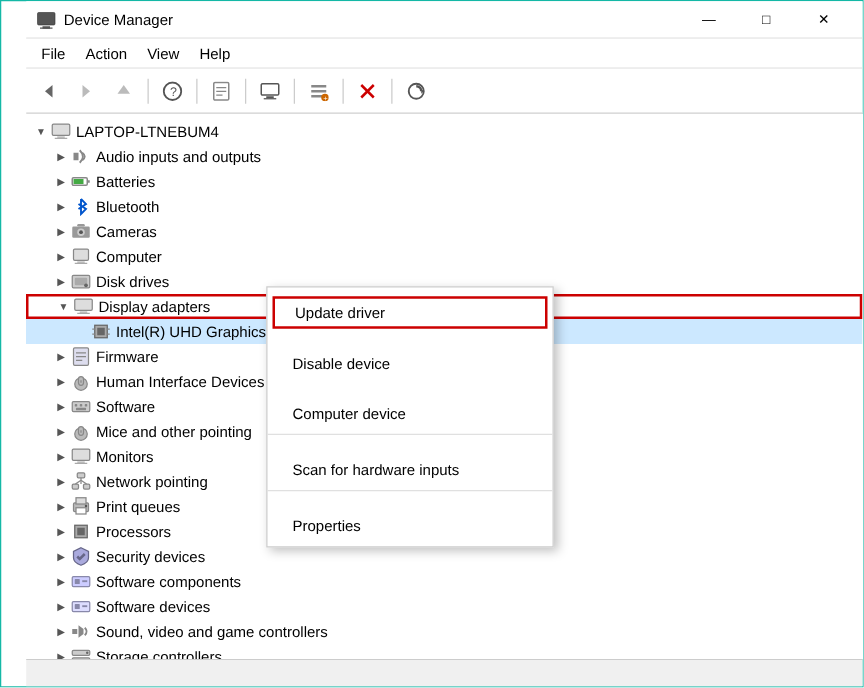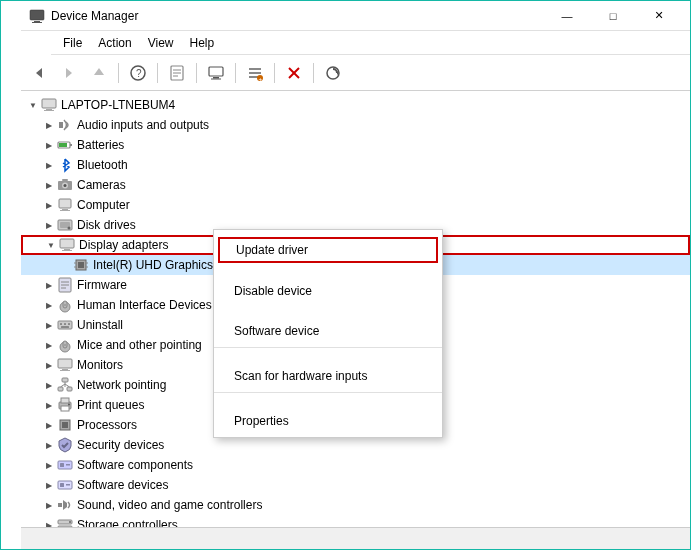--- a/index.html
+++ b/index.html
@@ -58,21 +58,20 @@
     }
 
     
     .menu-bar {
       height: 24px;
       display: flex;
       align-items: center;
       padding: 0 4px;
       background: #fff;
       border-bottom: 1px solid #e0e0e0;
-      margin-left: 30px;
     }
     .menu-item {
       padding: 2px 8px;
       cursor: pointer;
       font-size: 12px;
     }
 
     
     .toolbar {
       height: 36px;
@@ -447,21 +446,21 @@
         <div class="tree-arrow">▶</div>
         <div class="tree-icon">
           <svg width="16" height="16" viewBox="0 0 16 16">
             <rect x="1" y="4" width="14" height="8" rx="1" fill="#ccc" stroke="#888" stroke-width="1"></rect>
             <rect x="3" y="6" width="2" height="2" rx="0.5" fill="#888"></rect>
             <rect x="7" y="6" width="2" height="2" rx="0.5" fill="#888"></rect>
             <rect x="11" y="6" width="2" height="2" rx="0.5" fill="#888"></rect>
             <rect x="4" y="9" width="8" height="2" rx="0.5" fill="#888"></rect>
           </svg>
         </div>
-        <span class="tree-label">Uninstall</span>
+        <span class="tree-label">Software</span>
       </div>
 
       <div class="tree-item indent-1">
         <div class="tree-arrow">▶</div>
         <div class="tree-icon">
           <svg width="16" height="16" viewBox="0 0 16 16">
             <ellipse cx="8" cy="10" rx="5" ry="5" fill="#bbb" stroke="#888" stroke-width="1"></ellipse>
             <rect x="6" y="4" width="4" height="7" rx="2" fill="#bbb" stroke="#888" stroke-width="1"></rect>
             <line x1="8" y1="7" x2="8" y2="9" stroke="#888" stroke-width="1"></line>
           </svg>
@@ -579,21 +578,21 @@
         </div>
         <span class="tree-label">Storage controllers</span>
       </div>
 
     </div>
 
     <div class="context-menu">
 
       <div style="margin: 3px 4px; border: 2px solid #cc0000; padding: 4px 16px; cursor:pointer; font-size:12px;">Update driver</div>
       <div class="ctx-item">Disable device</div>
-      <div class="ctx-item">Software device</div>
+      <div class="ctx-item">Computer device</div>
       <div class="ctx-separator"></div>
       <div class="ctx-item">Scan for hardware inputs</div>
       <div class="ctx-separator"></div>
       <div class="ctx-item bold">Properties</div>
     </div>
 
   </div>
 
   <div class="status-bar">
   </div>

